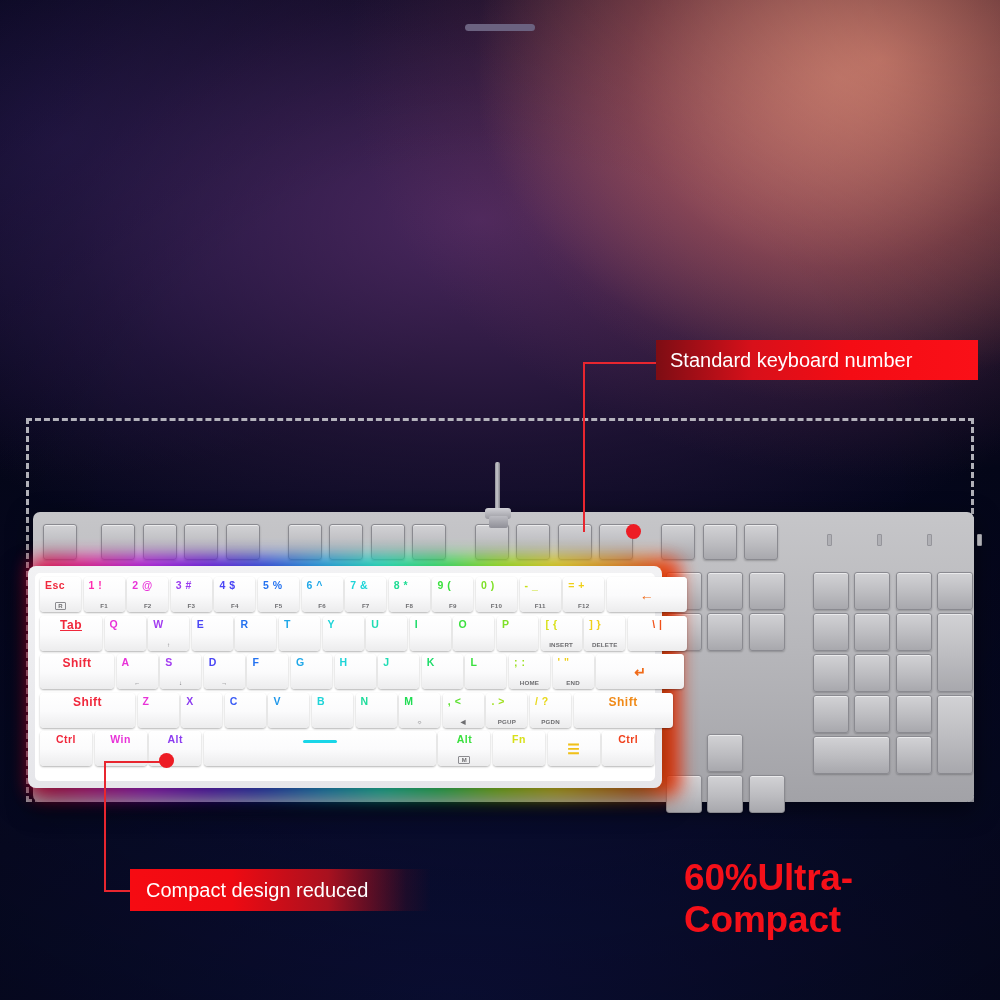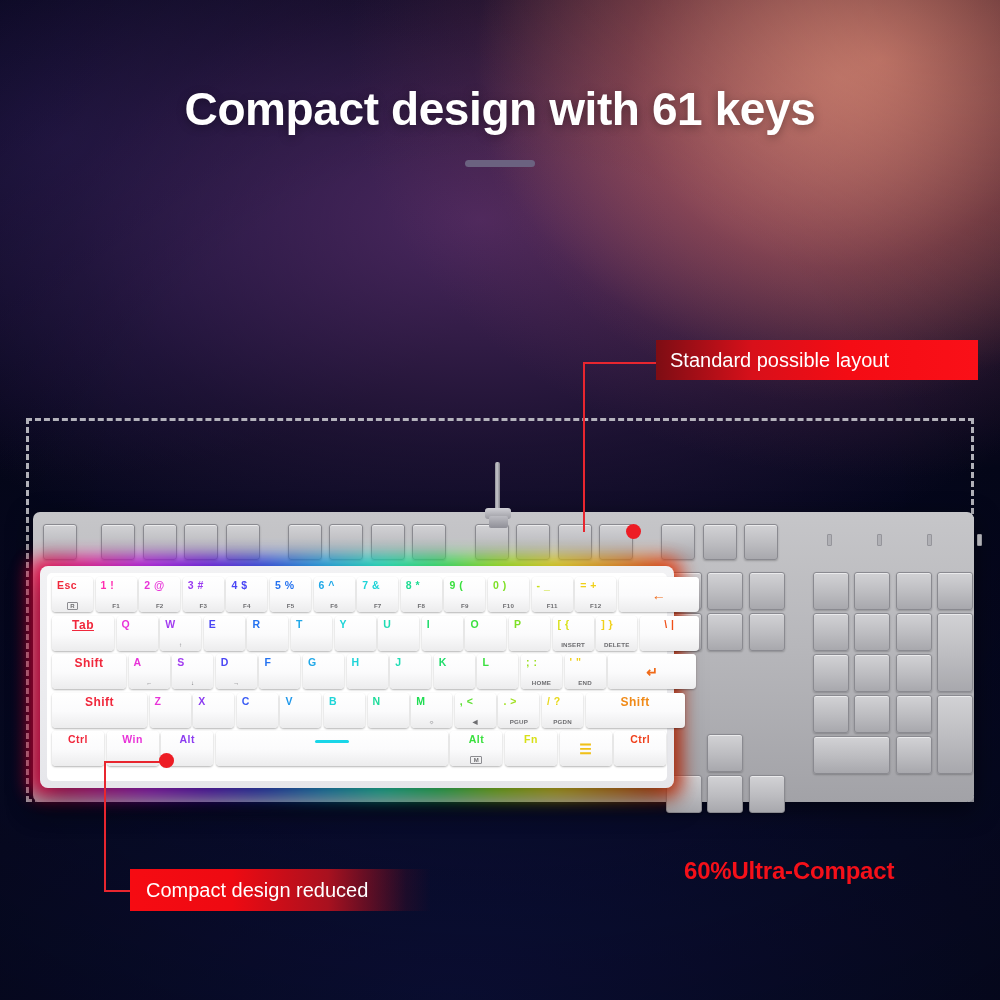--- a/index.html
+++ b/index.html
@@ -69,21 +69,21 @@
     padding-left:14px;
     background:linear-gradient(90deg,#7d0d14 0%, #d8101a 30%, #f40c14 60%, #fa1018 100%);
   }
   #badge-compact {
     left:130px; top:869px; width:300px; height:42px;
     padding-left:16px;
     background:linear-gradient(90deg,#f60b12 0%, #ee0a12 34%, #a8111f 66%, rgba(90,12,32,0.25) 92%, rgba(60,10,28,0.02) 100%);
   }
   #ultra-compact-text {
     position:absolute; left:684px; top:857px;
-    font-size:24px; font-weight:bold; color:#f51019;
+    font-size:37px; font-weight:bold; color:#f51019;
     letter-spacing:-0.2px;
   }
 
   .leader-line { position:absolute; background:#e8262f; }
   #leader-standard-h { left:583px; top:362px; width:74px; height:2px; }
   #leader-standard-v { left:583px; top:362px; width:2px; height:170px; }
   #leader-compact-h  { left:104px; top:890px; width:28px; height:2px; }
   #leader-compact-v  { left:104px; top:761px; width:2px; height:131px; }
   #leader-compact-h2 { left:104px; top:761px; width:62px; height:2px; }
 
@@ -127,21 +127,21 @@
     border-radius:3px;
   }
   #cable-collar2 {
     position:absolute; left:489px; top:516px; width:19px; height:12px;
     background:linear-gradient(180deg,#bcbcc2,#8f8f97);
     border-radius:2px;
   }
 
   
   #compact-keyboard {
-    position:absolute; left:40px; top:566px; width:634px; height:222px;
+    position:absolute; left:28px; top:566px; width:634px; height:222px;
     border-radius:8px;
     padding:7px;
     background:linear-gradient(180deg,#f2f2f4 0%, #e6e6ea 100%);
     box-shadow:0 10px 30px rgba(0,0,0,0.55);
   }
   #rgb-halo {
     position:absolute; left:30px; top:558px; width:650px; height:238px;
     border-radius:12px;
     background:linear-gradient(90deg,
       #ff0033 0%, #ff00a0 9%, #c400ff 18%, #6a00ff 27%, #1b3cff 36%,
@@ -196,21 +196,20 @@
   }
 </style>
 </head>
 <body>
 
 <div id="bg-base"></div>
 <div id="bg-glow-right"></div>
 <div id="bg-vignette"></div>
 
 <div id="header">
-  <div id="page-title">Compact design with 61 keys</div>
   <div id="divider-pill"></div>
 </div>
 
 <div id="dashed-region"></div>
 
 <div id="fullsize-keyboard">
   <div id="fs-toprow">
       <div class="fs-key" style="left: 0px; top: 2px; width: 34px; height: 36px;"></div>
       <div class="fs-key" style="left: 58.1px; top: 2px; width: 34px; height: 36px;"></div>
       <div class="fs-key" style="left: 99.6px; top: 2px; width: 34px; height: 36px;"></div>
@@ -489,21 +488,21 @@
           <div class="kmain ctr" style="color: rgb(240, 64, 28);">Ctrl</div>
         </div>
       </div>
     </div>
 </div>
 
 <div class="leader-line" id="leader-standard-v"></div>
 <div class="leader-line" id="leader-standard-h"></div>
 <div class="dot-marker" id="dot-standard"></div>
 <div class="callout-badge" id="badge-standard">
-  <span>Standard possible layout</span>
+  <span>Standard keyboard number</span>
 </div>
 
 <div class="leader-line" id="leader-compact-v"></div>
 <div class="leader-line" id="leader-compact-h"></div>
 <div class="leader-line" id="leader-compact-h2"></div>
 <div class="dot-marker" id="dot-compact"></div>
 <div class="callout-badge" id="badge-compact">
   <span>Compact design reduced</span>
 </div>
 

